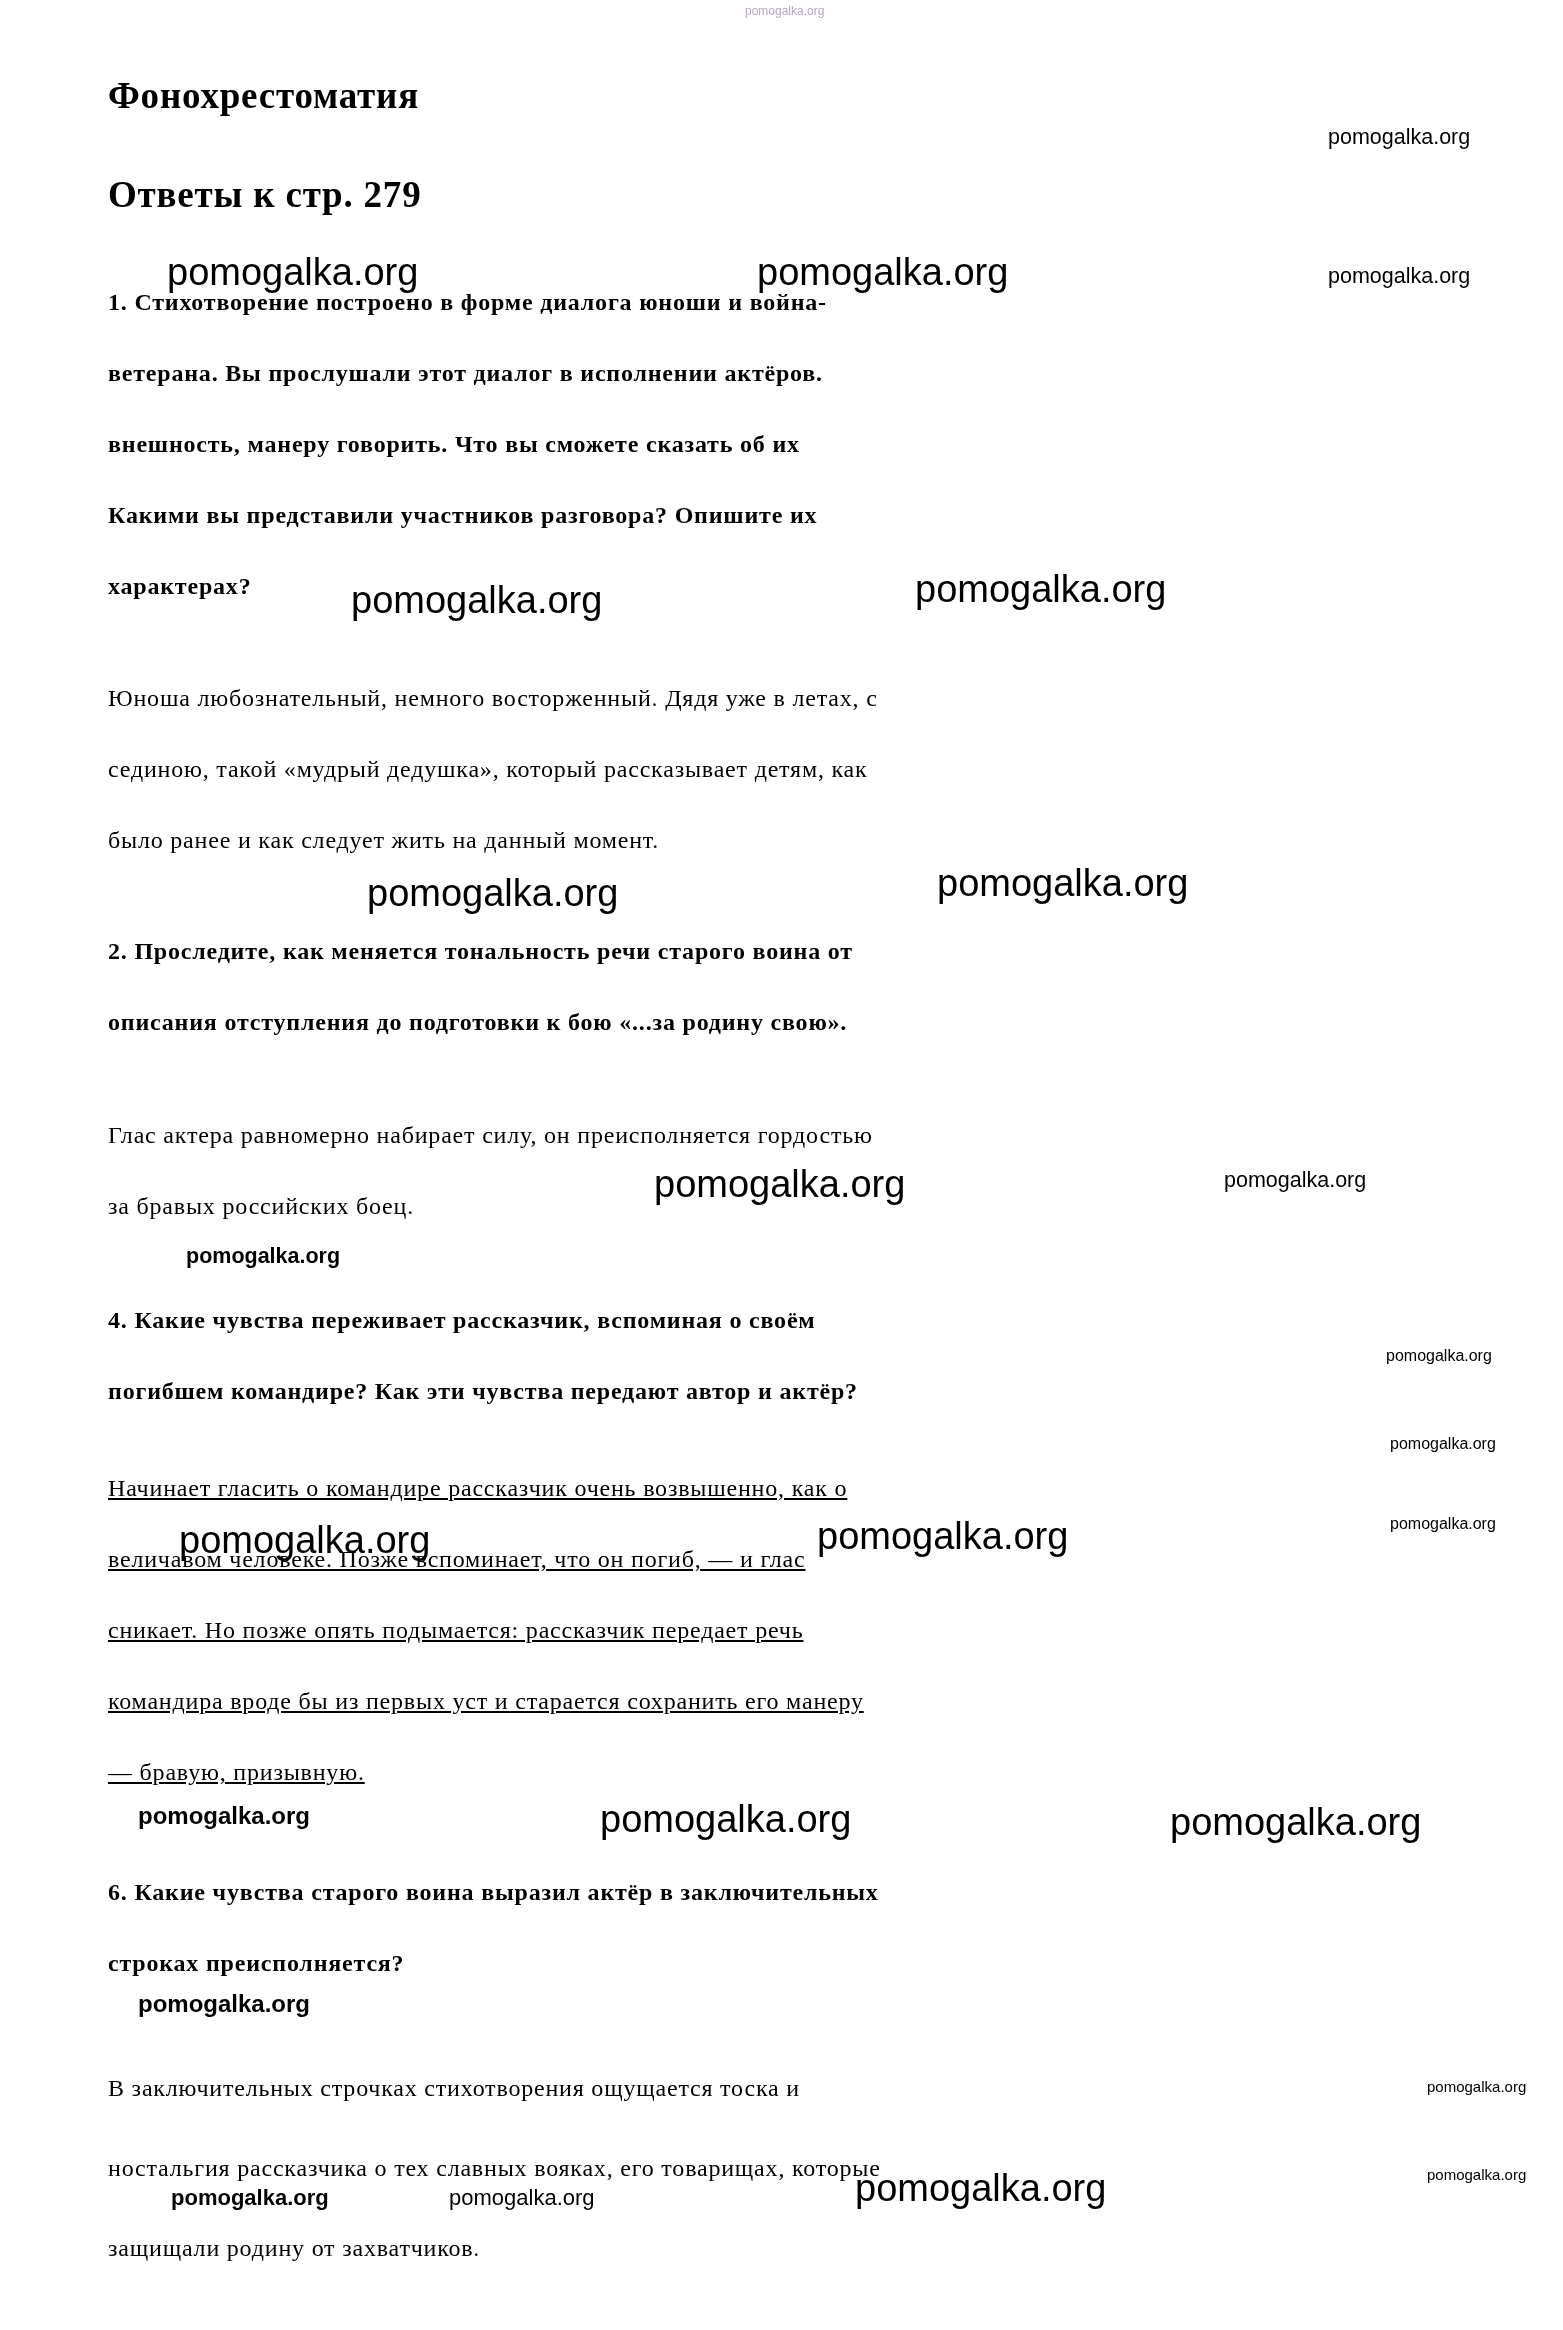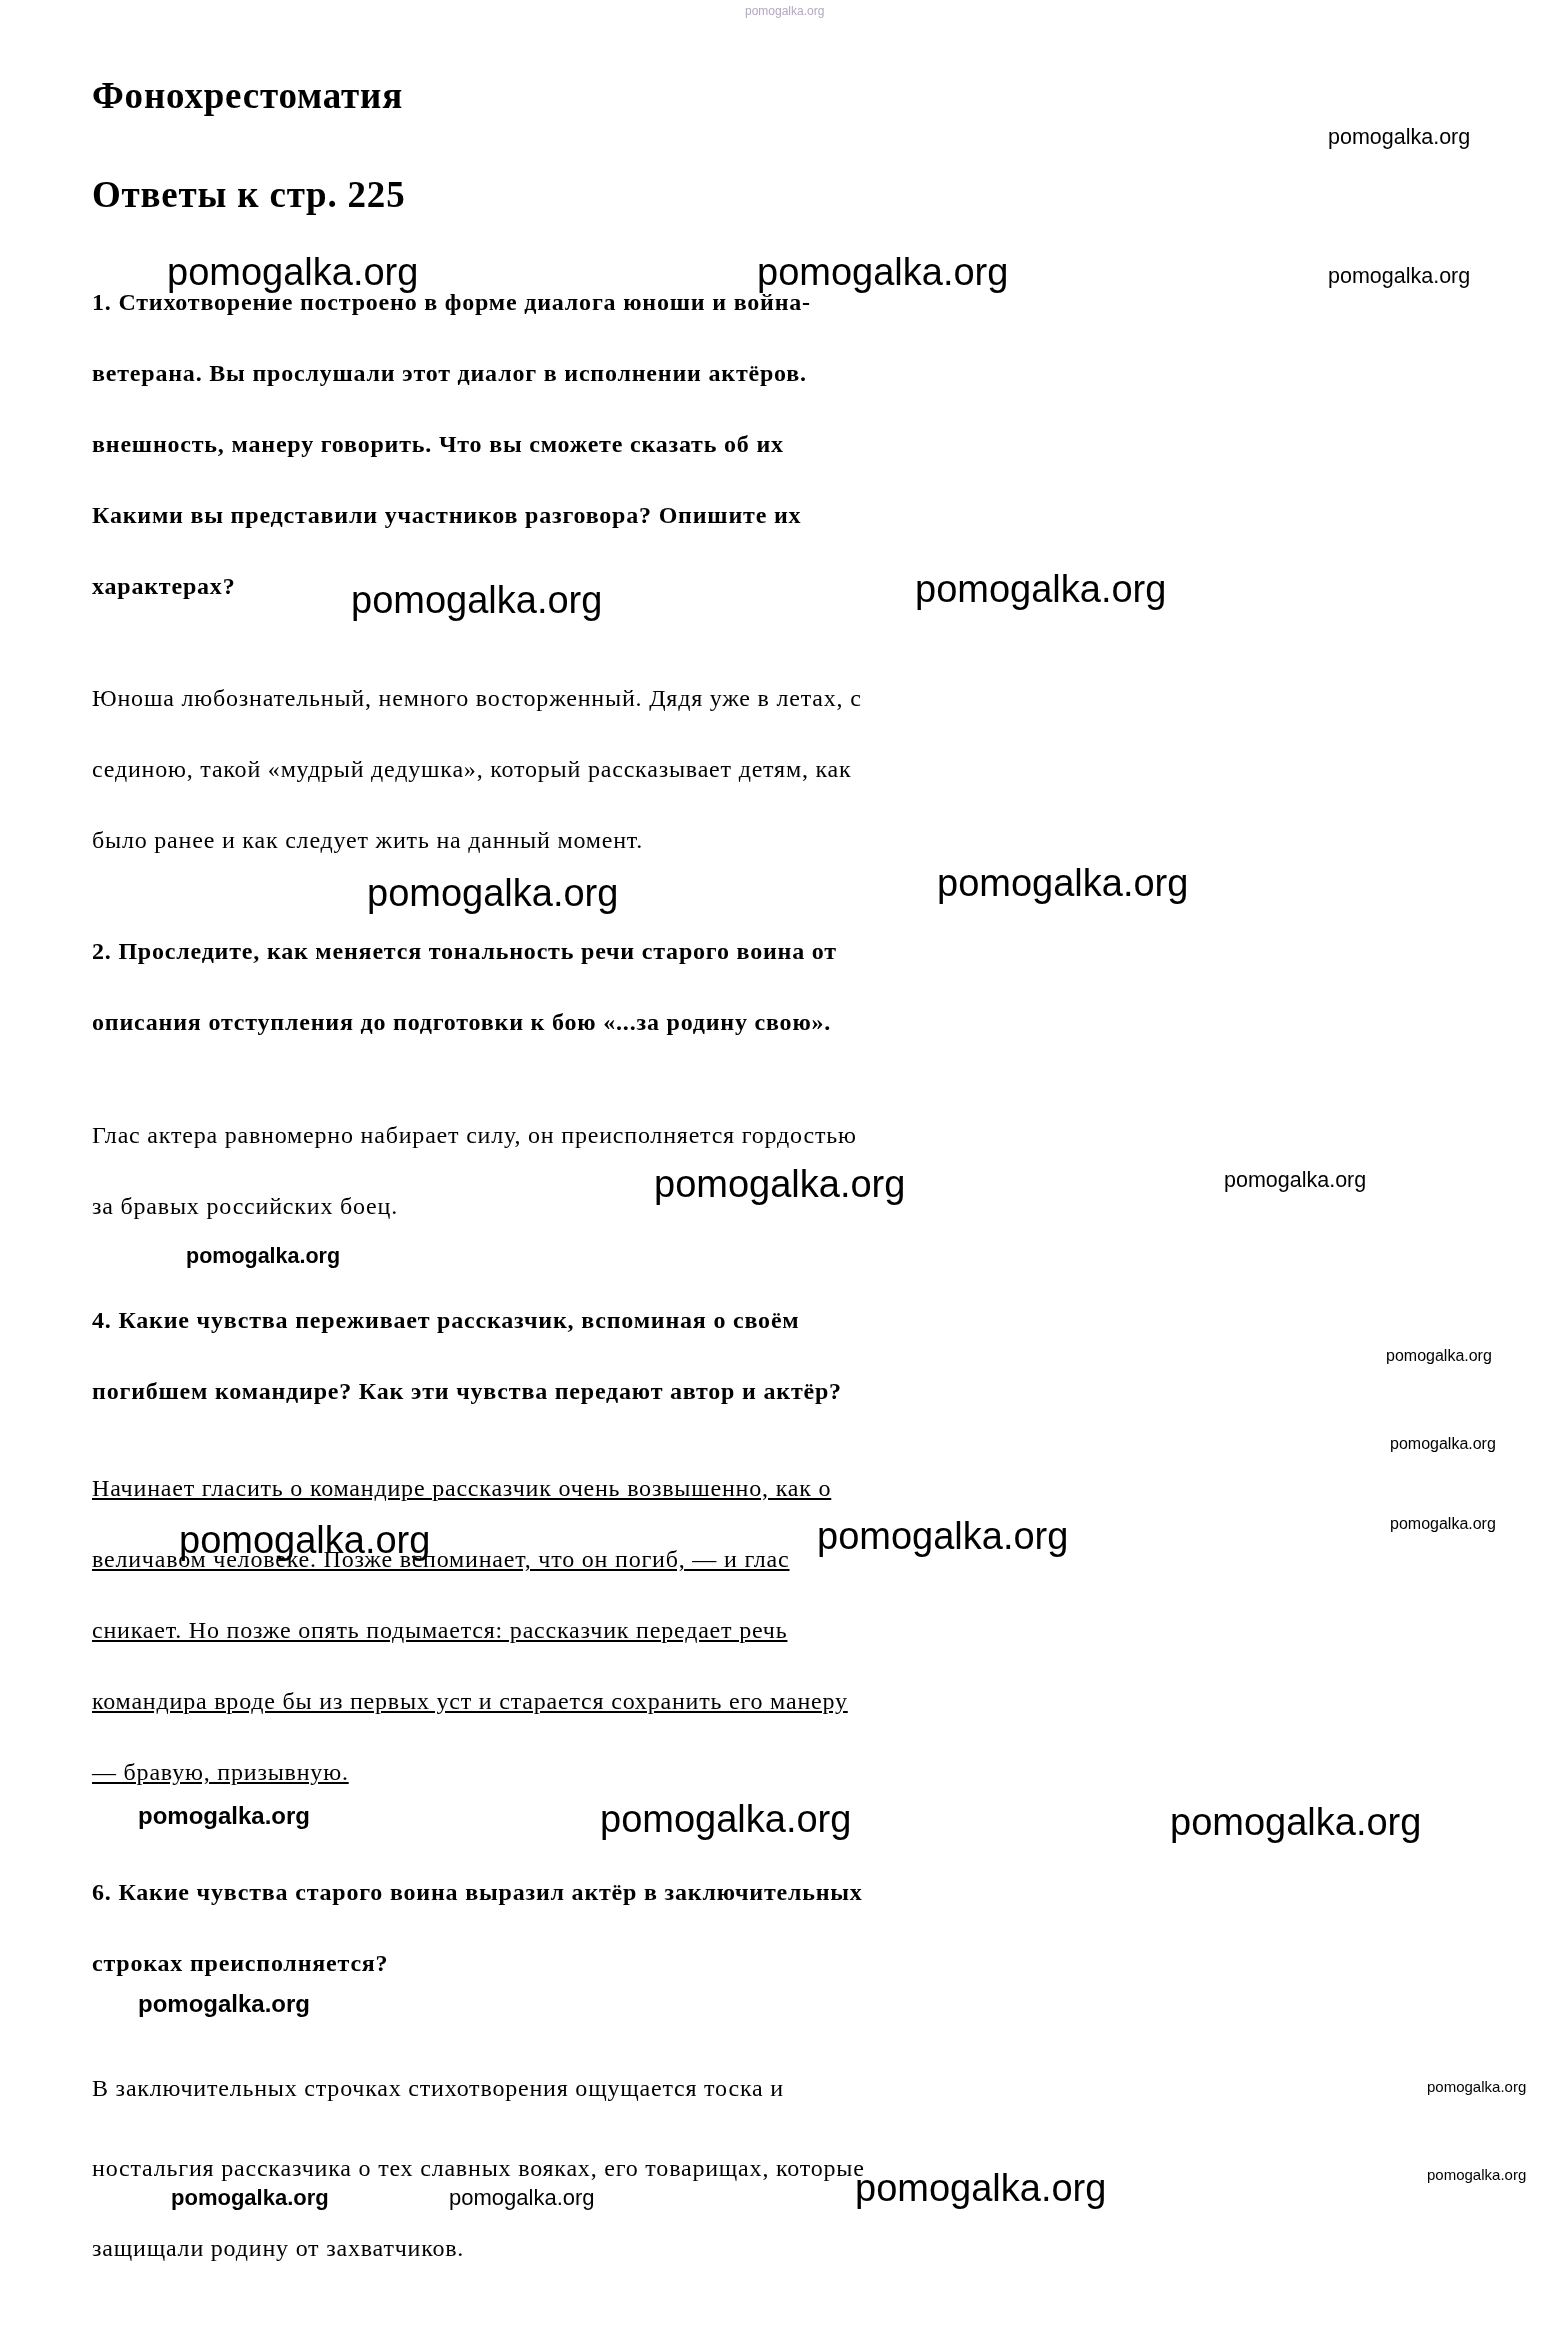--- a/index.html
+++ b/index.html
@@ -8,21 +8,21 @@
     width:1563px;
     height:2330px;
     background:#ffffff;
     font-family:"Liberation Serif","DejaVu Serif",serif;
     color:#000;
     overflow:hidden;
     margin:0 auto;
   }
   .content{
     position:absolute;
-    left:92px;
+    left:108px;
     top:56px;
     width:1387px;
   }
   .title{
     font-size:37px;
     font-weight:700;
     line-height:48px;
     margin-top:16px;
     letter-spacing:0.8px;
   }
@@ -60,21 +60,21 @@
 </style>
 </head>
 <body>
 
 <div class="page">
 
   <div class="content">
 
     <div class="title">Фонохрестоматия</div>
 
-    <div class="subtitle">Ответы к стр. 225</div>
+    <div class="subtitle">Ответы к стр. 279</div>
 
     <div class="para bold q1">
       <div class="line">1. Стихотворение построено в форме диалога юноши и война-</div>
       <div class="line">ветерана. Вы прослушали этот диалог в исполнении актёров.</div>
       <div class="line">внешность, манеру говорить. Что вы сможете сказать об их</div>
       <div class="line">Какими вы представили участников разговора? Опишите их</div>
       <div class="line">характерах?</div>
     </div>
 
     <div class="para a1">

